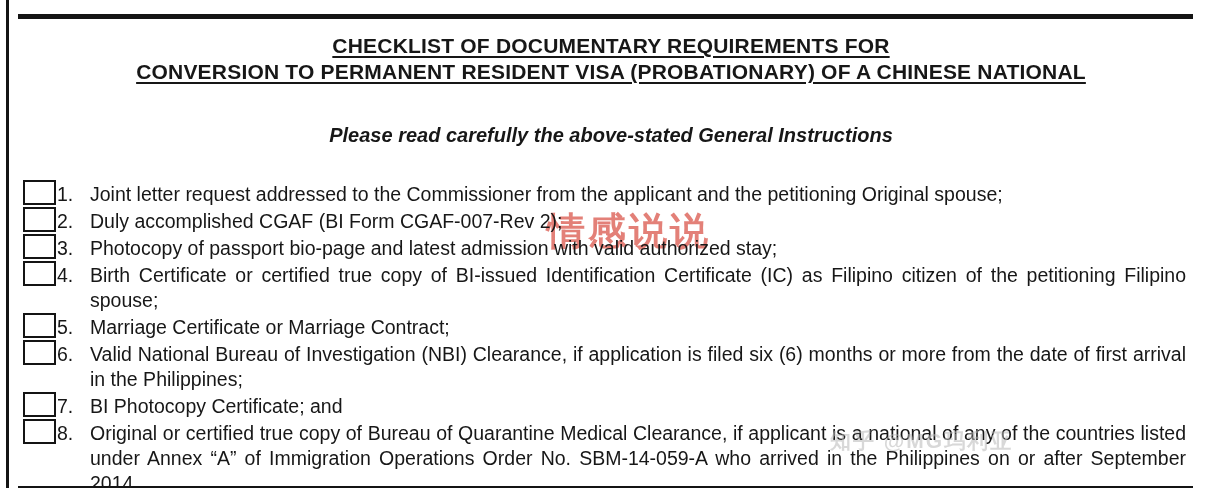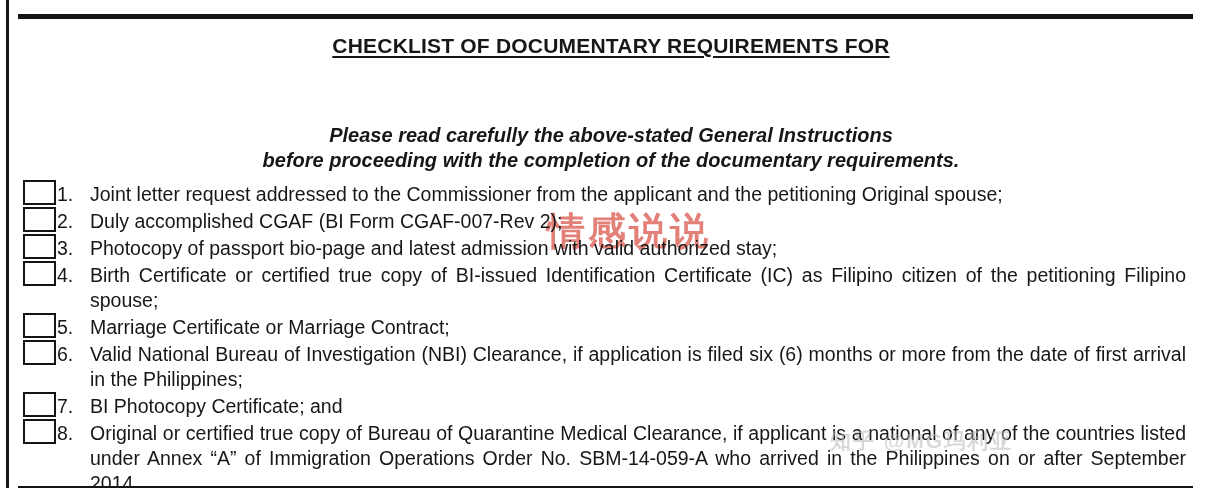--- a/index.html
+++ b/index.html
@@ -121,25 +121,25 @@
 </head>
 <body>
 
 <div class="page">
 
   <div class="left-vline"></div>
   <div class="hrule top"></div>
 
   <div class="title-block">
     <div class="title-line">CHECKLIST OF DOCUMENTARY REQUIREMENTS FOR</div>
+    <div class="title-line">CONVERSION TO PERMANENT RESIDENT VISA (PROBATIONARY) OF A CHINESE NATIONAL</div>
   </div>
 
   <div class="instructions">
     <div class="instructions-line">Please read carefully the above-stated General Instructions</div>
-    <div class="instructions-line">before proceeding with the completion of the documentary requirements.</div>
   </div>
 
   <div class="watermark-red" style="color: rgba(217, 85, 75, 0.75);">情感说说</div>
 
   <div class="checklist">
 
     <div class="check-row">
       <span class="checkbox"></span>
       <span class="item-number">1.</span>
       <span class="item-text">Joint letter request addressed to the Commissioner from the applicant and the petitioning Original spouse;</span>

